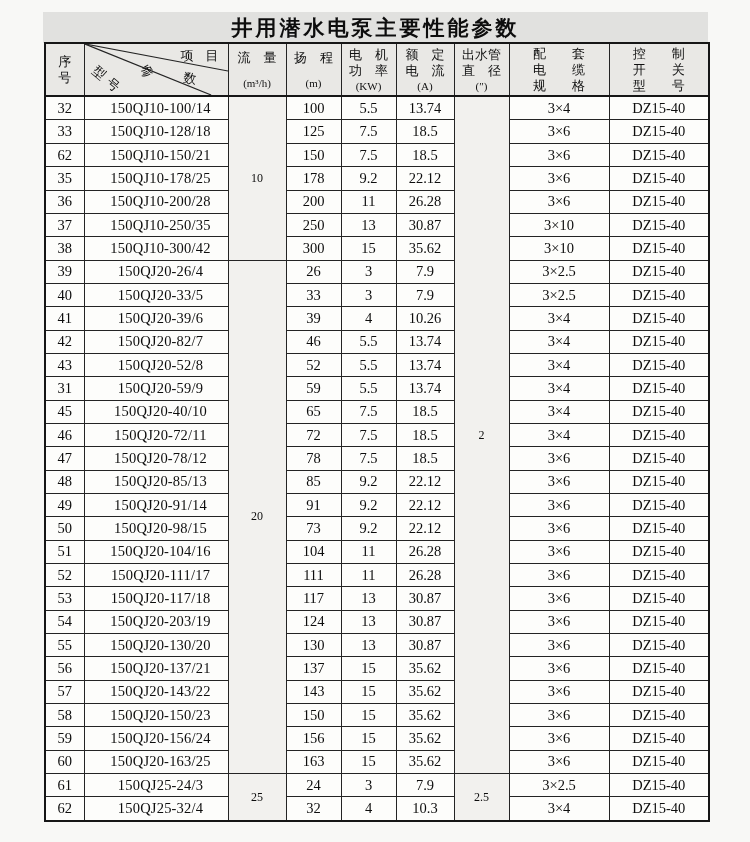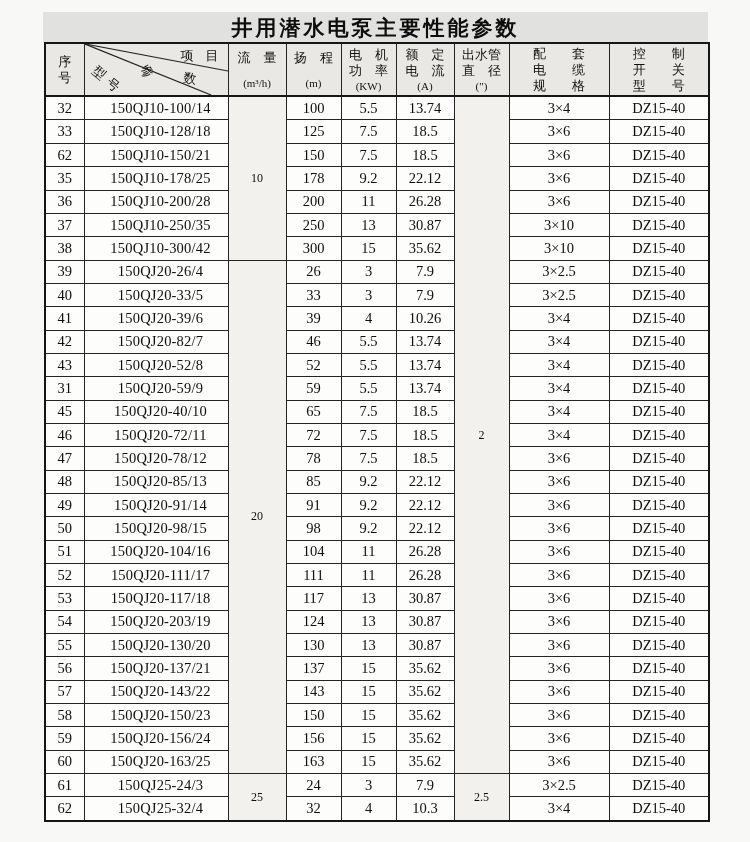--- a/index.html
+++ b/index.html
@@ -294,21 +294,21 @@
         <td class="td-model">150QJ20-91/14</td>
         <td class="td-head">91</td>
         <td class="td-power">9.2</td>
         <td class="td-current">22.12</td>
         <td class="td-cable">3×6</td>
         <td class="td-switch">DZ15-40</td>
       </tr>
       <tr>
         <td class="td-seq">50</td>
         <td class="td-model">150QJ20-98/15</td>
-        <td class="td-head">98</td>
+        <td class="td-head">73</td>
         <td class="td-power">9.2</td>
         <td class="td-current">22.12</td>
         <td class="td-cable">3×6</td>
         <td class="td-switch">DZ15-40</td>
       </tr>
       <tr>
         <td class="td-seq">51</td>
         <td class="td-model">150QJ20-104/16</td>
         <td class="td-head">104</td>
         <td class="td-power">11</td>

